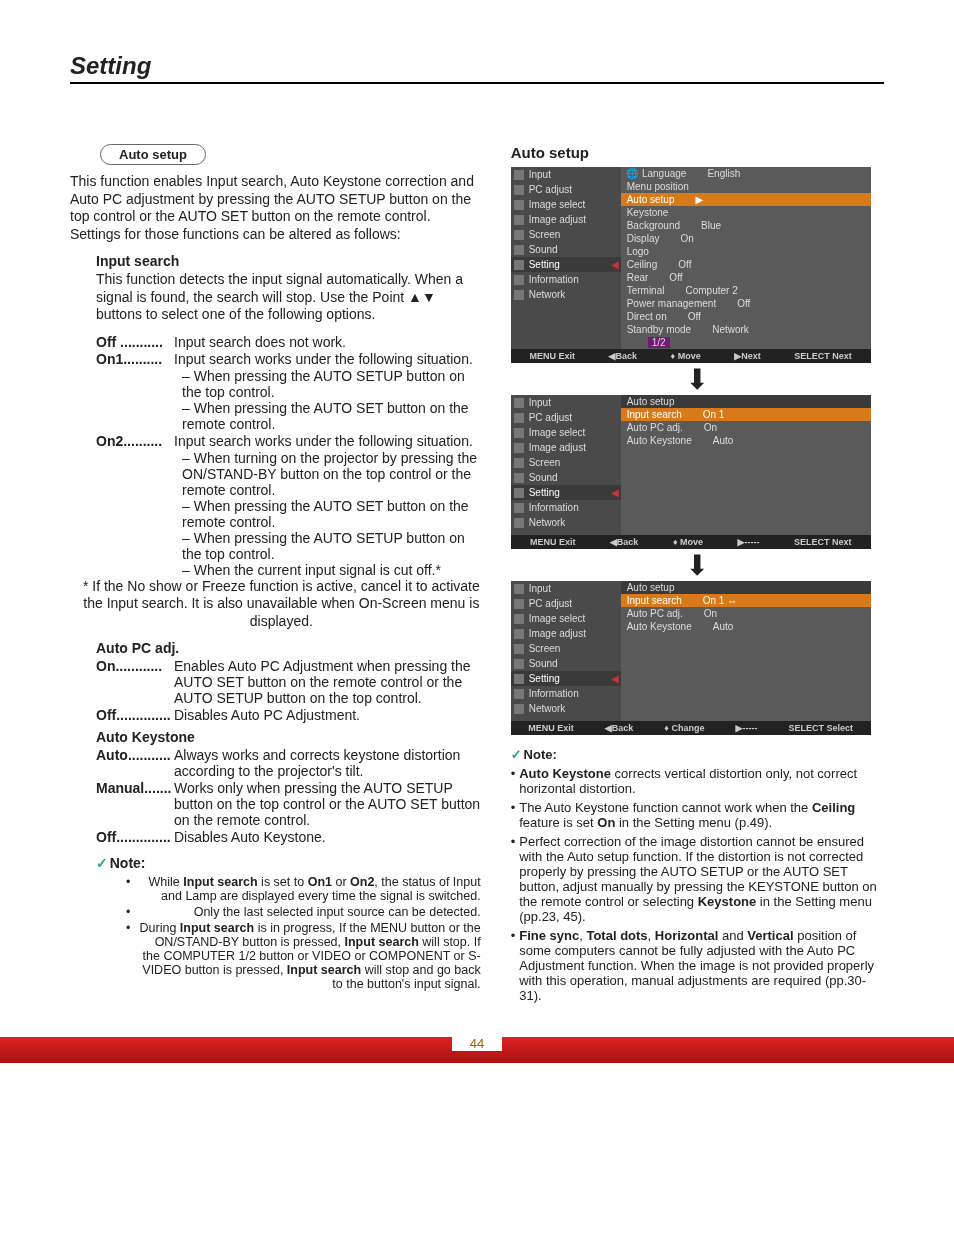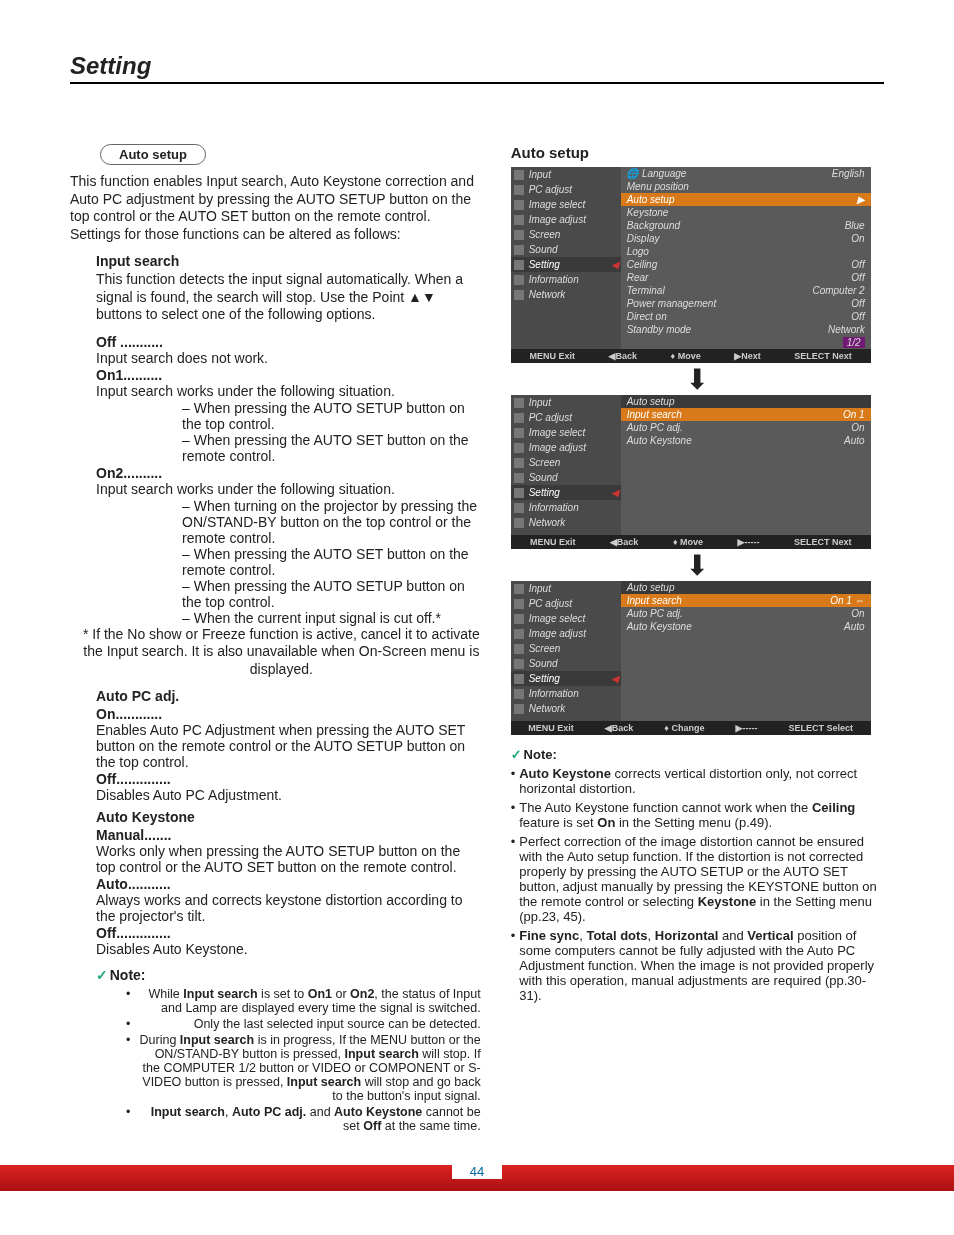--- a/index.html
+++ b/index.html
@@ -4,22 +4,22 @@
 <style>
   body {
     font-family: Arial, Helvetica, sans-serif;
     font-size: 14px;
     color: #222;
     margin: 0;
     background: #fff;
   }
   .page {
     width: 954px;
-    margin: 0 auto;
-    padding: 52px 70px 0 70px;
+    margin: 12px auto;
+    padding: 40px 70px 0 70px;
     box-sizing: border-box;
   }
   .header-title {
     font-style: italic;
     font-weight: bold;
     font-size: 24px;
     border-bottom: 2px solid #000;
     padding-bottom: 2px;
     margin-bottom: 60px;
   }
@@ -46,51 +46,51 @@
     font-weight: bold;
     font-size: 15px;
     margin-bottom: 6px;
   }
   .body-text {
     margin: 0 0 10px 0;
     line-height: 1.25;
   }
   .sub-block { margin-left: 26px; }
   .sub-title { font-weight: bold; margin: 6px 0 2px 0; }
-  .opt-row { display:flex; margin: 1px 0; flex-direction: column;}
+  .opt-row { display:flex; margin: 1px 0;}
   .opt-lab { font-weight: bold; width: 78px; flex-shrink:0;}
   .opt-dots { white-space: pre; }
   .opt-body { flex: 1; }
   .indent-more { margin-left: 86px; }
   .footnote { margin-left: 12px; text-align: center; }
   .notehdr { font-weight: bold; margin: 10px 0 4px 0;}
   .check { color: #2a7; font-weight: bold; margin-right:2px;}
   .nlist { font-size: 12.5px; margin-left: 30px; text-align: right; }
   .nlist .nitem { display:flex; margin: 2px 0; }
   .nlist .nitem::before { content:"• "; margin-right:4px;}
   .nlist .nitem > span { flex:1; }
   
   .osd {
     width: 360px;
     background: #5a5a5a;
     font-size: 10px;
     color: #ddd;
     margin-bottom: 8px;
   }
-  .osd-body { display:flex;font-style:italic; }
+  .osd-body { display:flex; }
   .osd-side { width: 110px; background:#4a4a4a; }
   .osd-side div { padding: 2px 4px 2px 18px; position:relative; }
   .osd-side div::before {
     content:""; position:absolute; left:3px; top:3px; width:10px; height:10px;
     background:#777;
   }
   .osd-side .sel { background:#3a3a3a; color:#fff;}
   .osd-side .sel::after { content:"◀"; color:#c33; position:absolute; right:2px;}
   .osd-main { flex:1; }
-  .osd-main .mrow { display:flex; justify-content:space-between; padding:1px 6px;}
+  .osd-main .mrow { display:flex; justify-content:flex-start; padding:1px 6px;gap:21px;}
   .osd-main .hl { background:#d97a1a; color:#fff;}
   .osd-foot {
     background:#222; color:#ccc; display:flex; justify-content:space-around;
     font-size:9px; padding:2px 2px;font-weight:bold;
   }
   .osd-foot span { white-space:pre;}
   .arrow-down {
     text-align:center; font-size:28px; line-height:18px; margin: 2px 0 6px 0;
   }
   .right-notes { font-size: 13px; margin-top: 12px;}
@@ -98,21 +98,21 @@
   .right-notes .nitem::before { content:"• "; margin-right:4px;}
   .right-notes .nitem > span { flex:1;}
   .footer {
     margin-top: 30px;
     height: 26px;
     text-align: center;
     background: linear-gradient(#d22, #a11);
   }
   .footer span {
     display:block; background:#fff; width:50px; margin:0 auto;
-    font-size:13px; color:#0369a1; position:relative; top:-1px;
+    font-size:13px; color:#a16207; position:relative; top:-1px;
   }
   b { font-weight:bold; }
 </style>
 </head>
 <body>
 
 <div class="page">
   <div class="header-title">Setting</div>
 
   <div class="columns">
@@ -155,47 +155,44 @@
         </div>
         <div class="opt-row">
           <span class="opt-lab"><span>Off</span><span class="opt-dots">.............. </span></span>
           <span class="opt-body">Disables Auto PC Adjustment.</span>
         </div>
       </div>
 
       <div class="sub-block">
         <div class="sub-title">Auto Keystone</div>
         <div class="opt-row">
+          <span class="opt-lab"><span>Auto</span><span class="opt-dots">........... </span></span>
+          <span class="opt-body">Always works and corrects keystone distortion according to the projector's tilt.</span>
+        </div>
+        <div class="opt-row">
           <span class="opt-lab"><span>Manual</span><span class="opt-dots">....... </span></span>
           <span class="opt-body">Works only when pressing the AUTO SETUP button on the top control or the AUTO SET button on the remote control.</span>
-        </div>
-        <div class="opt-row">
-          <span class="opt-lab"><span>Auto</span><span class="opt-dots">........... </span></span>
-          <span class="opt-body">Always works and corrects keystone distortion according to the projector's tilt.</span>
         </div>
         <div class="opt-row">
           <span class="opt-lab"><span>Off</span><span class="opt-dots">.............. </span></span>
           <span class="opt-body">Disables Auto Keystone.</span>
         </div>
       </div>
 
       <div class="sub-block">
         <div class="notehdr"><span class="check">✓</span><span>Note:</span></div>
         <div class="nlist" id="left-notes">
             <div class="nitem">
               <span>While <b>Input search</b> is set to <b>On1</b> or <b>On2</b>, the status of Input and Lamp are displayed every time the signal is switched.</span>
             </div>
             <div class="nitem">
               <span>Only the last selected input source can be detected.</span>
             </div>
             <div class="nitem">
               <span>During <b>Input search</b> is in progress, If the MENU button or the ON/STAND-BY button is pressed, <b>Input search</b> will stop. If the COMPUTER 1/2 button or VIDEO or COMPONENT or S-VIDEO button is pressed, <b>Input search</b> will stop and go back to the button's input signal.</span>
-            </div>
-            <div class="nitem">
-              <span><b>Input search</b>, <b>Auto PC adj.</b> and <b>Auto Keystone</b> cannot be set <b>Off</b> at the same time.</span>
             </div>
           </div>
       </div>
     </div>
 
     <div class="col-right">
       <div class="section-title-right">Auto setup</div>
 
       <div class="osd" id="osd1">
           <div class="osd-body">

